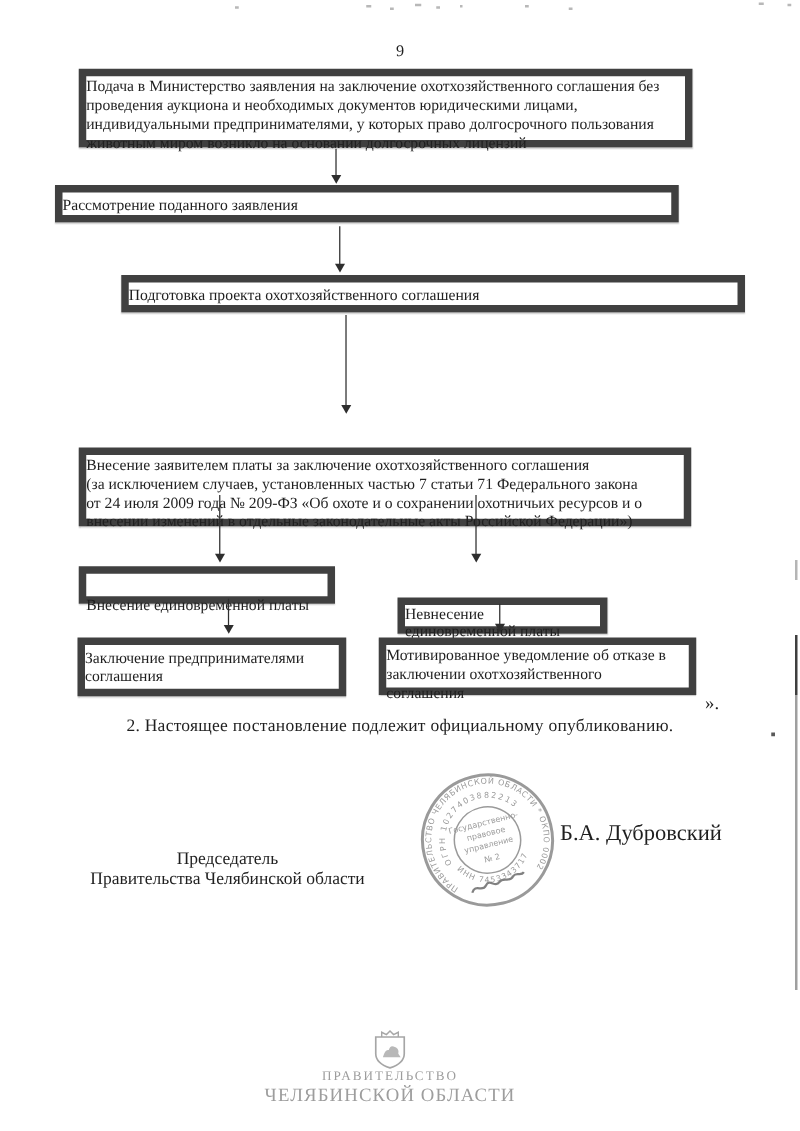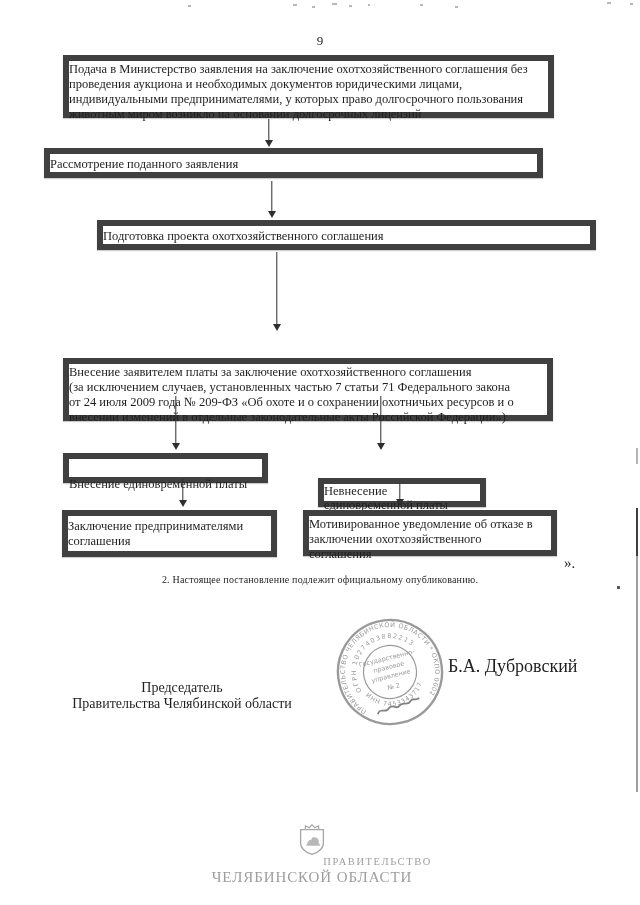--- a/index.html
+++ b/index.html
@@ -33,29 +33,29 @@
   .a1{left:264px; top:119px; height:28px;}
   .a2{left:267px; top:181px; height:37px;}
   .a3{left:272px; top:252px; height:79px;}
   .a4{left:171px; top:396px; height:54px;}
   .a5{left:376px; top:396px; height:54px;}
   .a6{left:178px; top:479px; height:28px;}
   .a7{left:395px; top:483px; height:23px;}
   
   .page-number{position:absolute; top:33px; left:0; width:640px; text-align:center; font-size:13px;}
   .closing-quote{position:absolute; top:555px; left:564px; font-size:15px;}
-  .paragraph-2{position:absolute; top:574px; left:0; width:640px; text-align:center; font-size:10px; letter-spacing:.2px;}
+  .paragraph-2{position:absolute; top:574px; left:0; width:640px; text-align:center; font-size:14px; letter-spacing:.2px;}
   .sig-title{position:absolute; top:644px; left:58px; width:248px; text-align:center; white-space:pre-line; font-size:14px; line-height:16px;margin-top:36px;}
   .sig-name{position:absolute; top:656px; left:448px; font-size:18px;}
   
   .stamp{position:absolute; left:334px; top:616px; width:112px; height:112px; opacity:.88;}
   .stamp text{font-family:"DejaVu Sans","Liberation Sans",sans-serif; fill:#8d8d8d;}
   
   .footer-arms{position:absolute; left:290px; top:822px; width:44px; height:38px;}
-  .footer-line1{position:absolute; top:856px; left:192px; width:240px; text-align:right;
+  .footer-line1{position:absolute; top:856px; left:192px; width:240px; text-align:center;
     font-size:10.5px; letter-spacing:1.6px; color:#9d9d9d;}
   .footer-line2{position:absolute; top:869px; left:192px; width:240px; text-align:center;
     font-size:15px; letter-spacing:.9px; color:#9d9d9d;}
   
   .scan-noise i{position:absolute; display:block; background:#b8b8b8;}
   .edge-line{position:absolute; width:2px;}
   .el1{left:636px; top:448px; height:16px; background:#b5b5b5;}
   .el2{left:636px; top:508px; height:48px; background:#3f3f3f;}
   .el3{left:636px; top:556px; height:236px; background:#9f9f9f;}
   .speck{position:absolute; left:617px; top:586px; width:3px; height:3px; background:#5a5a5a;}

